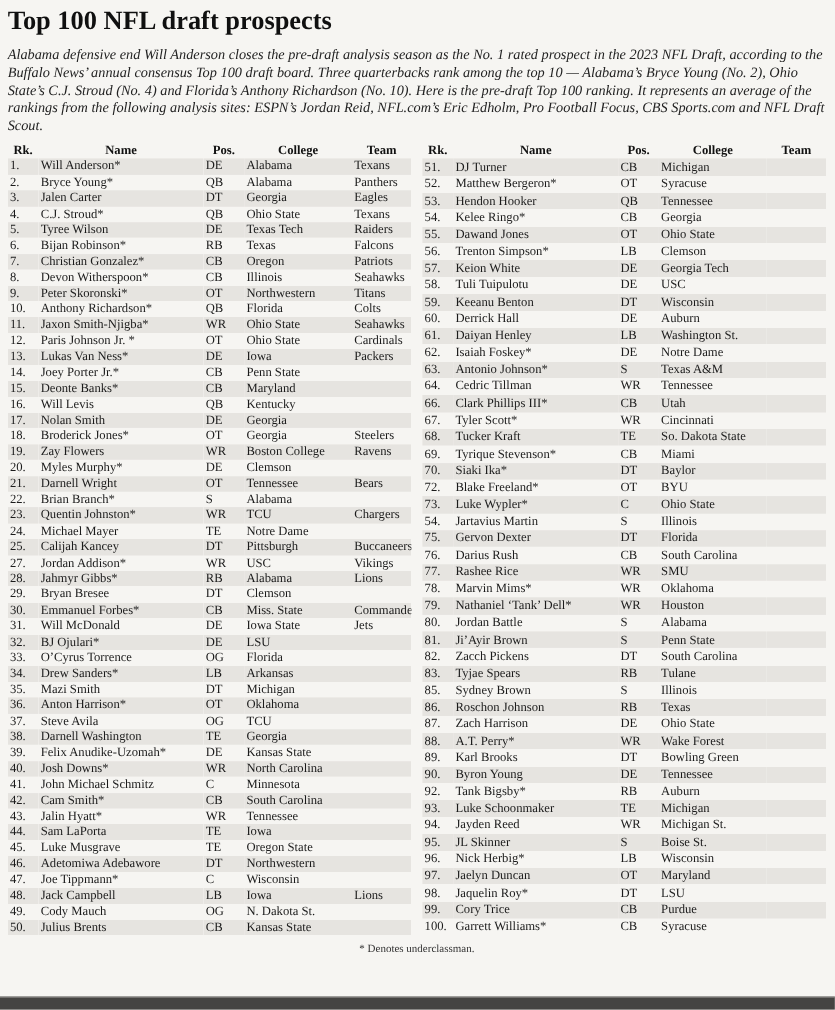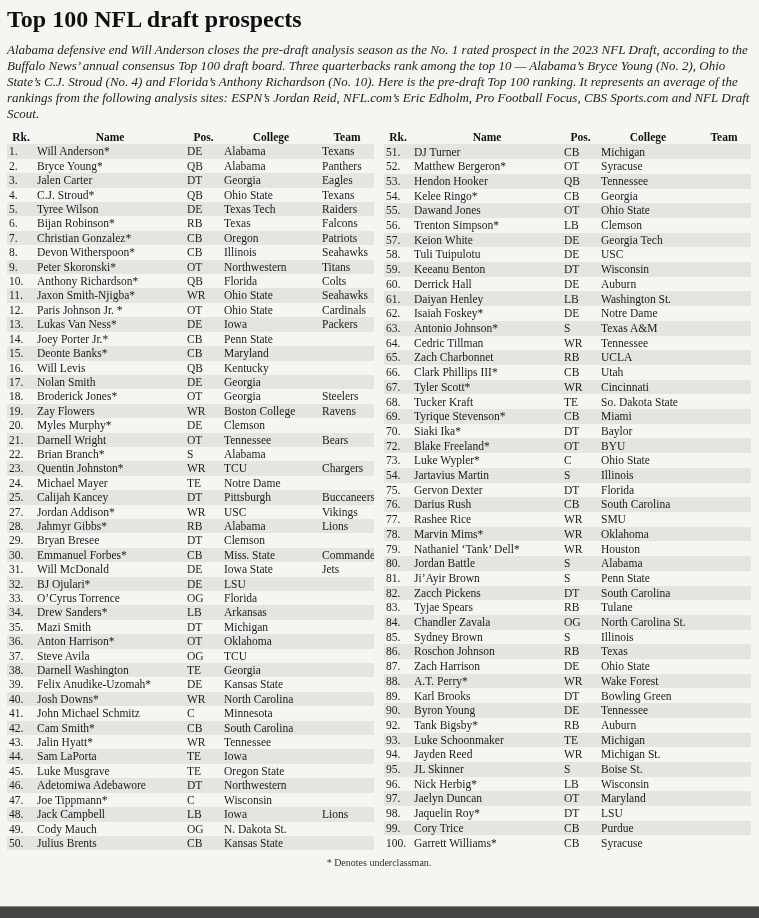--- a/index.html
+++ b/index.html
@@ -534,27 +534,20 @@
             <td class="col-team"></td>
           </tr>
           <tr>
             <td class="col-rk">64.</td>
             <td class="col-name">Cedric Tillman</td>
             <td class="col-pos">WR</td>
             <td class="col-college">Tennessee</td>
             <td class="col-team"></td>
           </tr>
           <tr>
-            <td class="col-rk">65.</td>
-            <td class="col-name">Zach Charbonnet</td>
-            <td class="col-pos">RB</td>
-            <td class="col-college">UCLA</td>
-            <td class="col-team"></td>
-          </tr>
-          <tr>
             <td class="col-rk">66.</td>
             <td class="col-name">Clark Phillips III*</td>
             <td class="col-pos">CB</td>
             <td class="col-college">Utah</td>
             <td class="col-team"></td>
           </tr>
           <tr>
             <td class="col-rk">67.</td>
             <td class="col-name">Tyler Scott*</td>
             <td class="col-pos">WR</td>
@@ -660,27 +653,20 @@
             <td class="col-team"></td>
           </tr>
           <tr>
             <td class="col-rk">83.</td>
             <td class="col-name">Tyjae Spears</td>
             <td class="col-pos">RB</td>
             <td class="col-college">Tulane</td>
             <td class="col-team"></td>
           </tr>
           <tr>
-            <td class="col-rk">84.</td>
-            <td class="col-name">Chandler Zavala</td>
-            <td class="col-pos">OG</td>
-            <td class="col-college">North Carolina St.</td>
-            <td class="col-team"></td>
-          </tr>
-          <tr>
             <td class="col-rk">85.</td>
             <td class="col-name">Sydney Brown</td>
             <td class="col-pos">S</td>
             <td class="col-college">Illinois</td>
             <td class="col-team"></td>
           </tr>
           <tr>
             <td class="col-rk">86.</td>
             <td class="col-name">Roschon Johnson</td>
             <td class="col-pos">RB</td>

